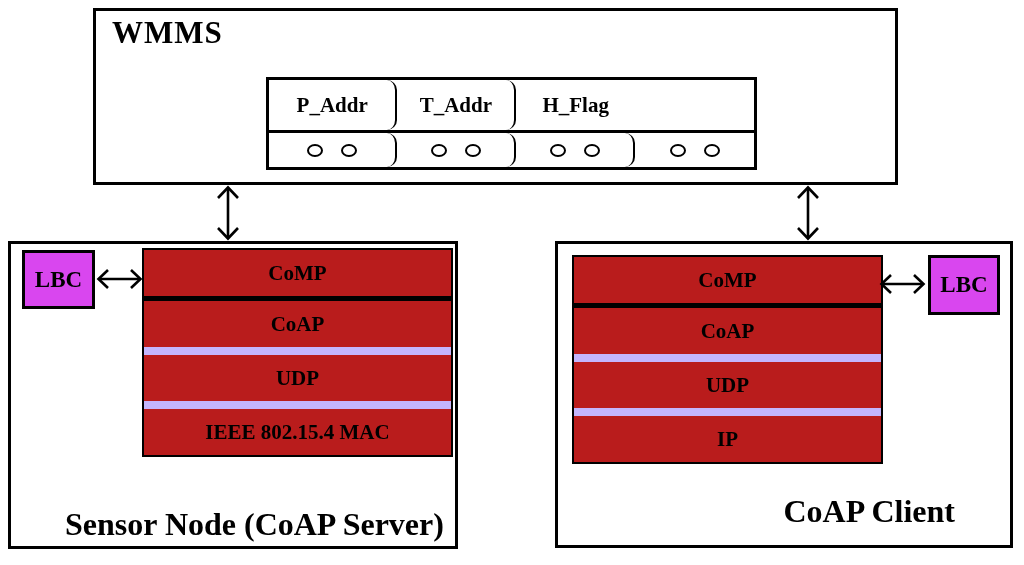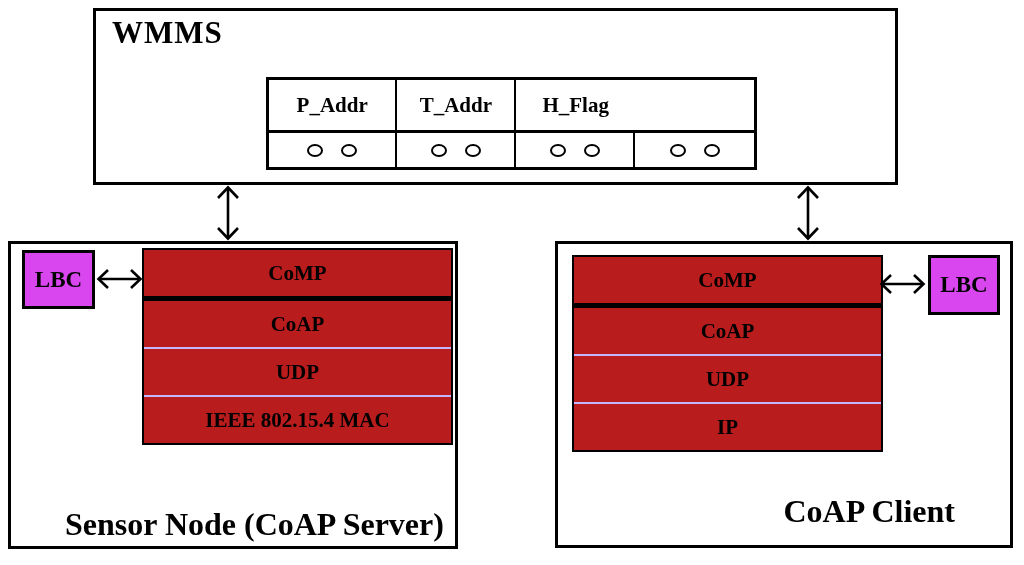--- a/index.html
+++ b/index.html
@@ -15,38 +15,38 @@
   .box{position:absolute;border:3px solid #000;background:#fff;box-sizing:border-box;}
 
   
   .wmms-box{left:93px;top:8px;width:805px;height:177px;padding-left:28px;}
   .wmms-title{position:absolute;left:16px;top:4px;font-size:31px;letter-spacing:1px;}
   .mmt-title{position:absolute;left:170px;top:34px;width:491px;text-align:center;font-size:21px;}
   .mmt-table{position:absolute;left:170px;top:66px;width:491px;border:3px solid #000;box-sizing:border-box;}
   .mmt-row{display:grid;grid-template-columns:1.08fr 1fr 1fr 1fr;}
   .mmt-row.header{border-bottom:3px solid #000;}
   .mmt-cell{height:50px;display:flex;align-items:center;justify-content:center;
-            font-size:21px;border-right:2px solid #000;box-sizing:border-box;}
+            font-size:21px;border-right:2px solid #000;box-sizing:border-box;border-radius:10px;}
   .mmt-cell:last-child{border-right:none;}
   .mmt-row.data .mmt-cell{height:34px;}
   .oo{display:inline-block;width:12px;height:9px;border:2.5px solid #000;border-radius:50%;margin:0 9px;}
 
   
   .sensor-box{left:8px;top:241px;width:450px;height:308px;}
   .client-box{left:555px;top:241px;width:458px;height:307px;}
   .node-label{position:absolute;font-size:32px;white-space:nowrap;margin-left:48px;}
   .sensor-label{left:6px;bottom:3px;}
   .client-label{right:55px;bottom:15px;}
 
   
   .stack{position:absolute;width:311px;border:2px solid #000;box-sizing:border-box;background:#b91c1c;}
   .stack-left{left:131px;top:4px;}
   .stack-right{left:14px;top:11px;}
   .stack-row{height:46px;display:flex;align-items:center;justify-content:center;
-             font-size:21px;border-bottom:2px solid #c4b5fd;}
+             font-size:21px;border-bottom:8px solid #c4b5fd;}
   .stack-row.thick{border-bottom:5px solid #000;}
   .stack-row:last-child{border-bottom:none;}
 
   
   .lbc{position:absolute;border:3px solid #000;box-sizing:border-box;
        display:flex;align-items:center;justify-content:center;font-size:23px;background:#d946ef;}
   .lbc-left{left:11px;top:6px;width:73px;height:59px;}
   .lbc-right{left:370px;top:11px;width:72px;height:60px;}
 
   

